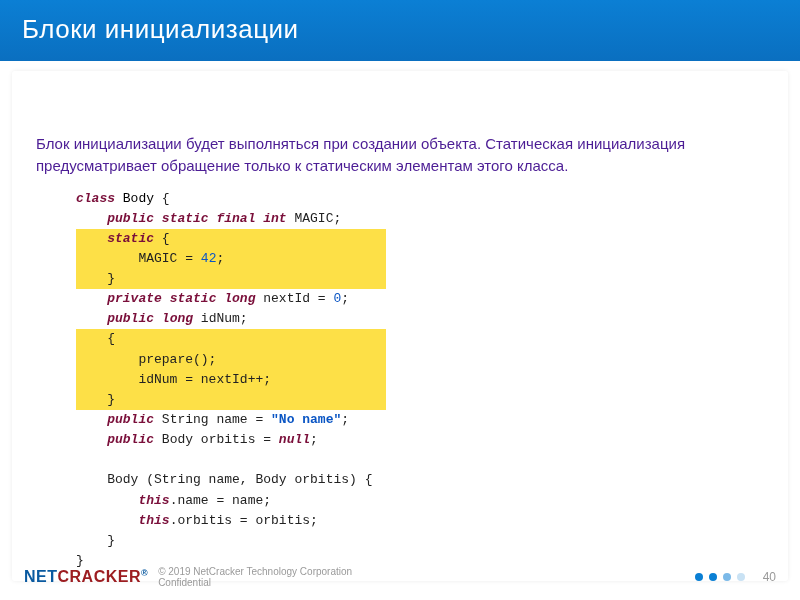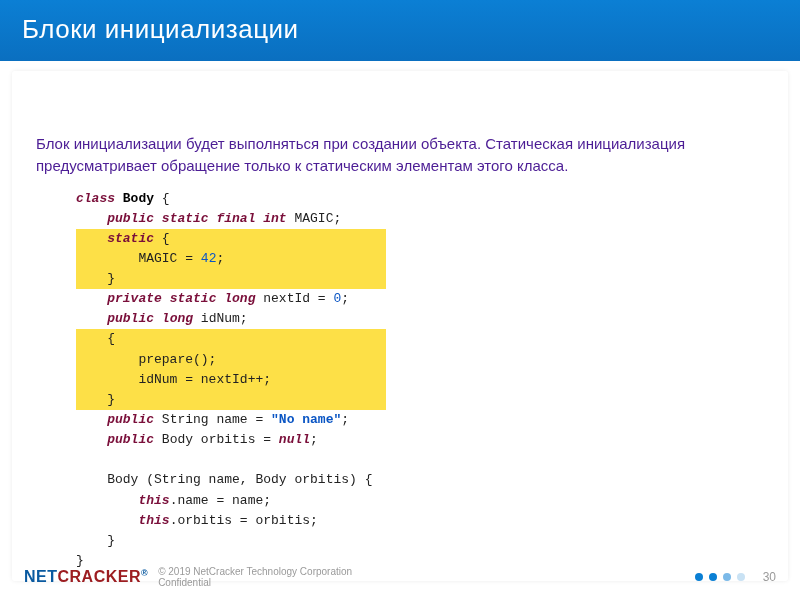--- a/index.html
+++ b/index.html
@@ -40,21 +40,21 @@
     color: #222;
     white-space: pre;
     padding-left: 40px;
   }
   .code .hl {
     background: #fde047;
     display: inline-block;
     min-width: 310px;
   }
   .kw { font-weight: bold; color: #7a0f3a; font-style: italic; }
-  .cls { font-weight: bold; color: #000; text-align: right; }
+  .cls { font-weight: normal; color: #000; text-align: right; }
   .str { color: #0a55c4; font-weight: bold; }
   .num { color: #0a55c4; }
   .footer {
     position: absolute;
     bottom: 6px;
     left: 0;
     right: 0;
     height: 34px;
     padding: 0 24px;
     display: flex;
@@ -101,15 +101,15 @@
       <span>Confidential</span>
     </span>
   </div>
   <div style="display:flex;align-items:center;">
     <div class="dots">
       <span class="dot d1"></span>
       <span class="dot d2"></span>
       <span class="dot d3"></span>
       <span class="dot d4"></span>
     </div>
-    <span class="pgnum">30</span>
+    <span class="pgnum">40</span>
   </div>
 </div>
 
 </body></html>

